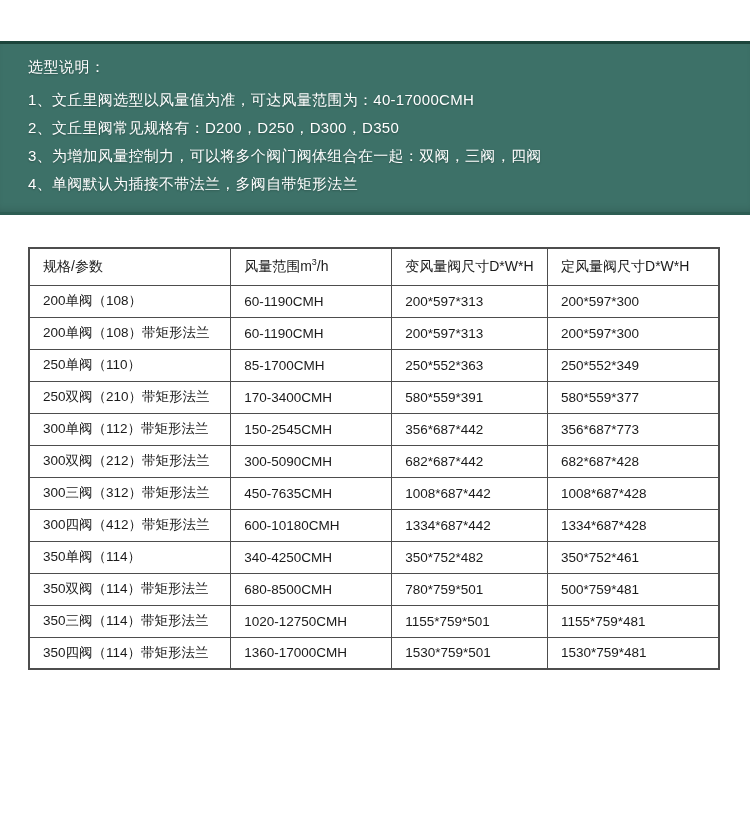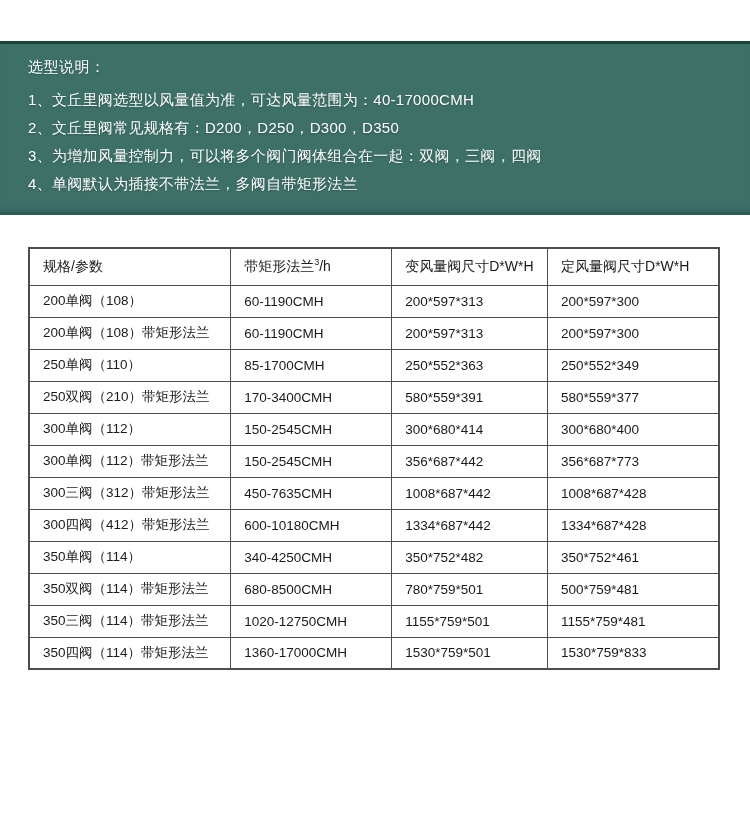--- a/index.html
+++ b/index.html
@@ -79,21 +79,21 @@
 <table class="spec-table">
   <colgroup>
     <col style="width:202px">
     <col style="width:162px">
     <col style="width:156px">
     <col style="width:172px">
   </colgroup>
   <thead>
     <tr>
       <th>规格/参数</th>
-      <th><span>带矩形法兰</span><sup>3</sup><span>/h</span></th>
+      <th><span>风量范围m</span><sup>3</sup><span>/h</span></th>
       <th>变风量阀尺寸D*W*H</th>
       <th>定风量阀尺寸D*W*H</th>
     </tr>
   </thead>
   <tbody>
       <tr>
         <td>200单阀（108）</td>
         <td>60-1190CMH</td>
         <td>200*597*313</td>
         <td>200*597*300</td>
@@ -110,30 +110,30 @@
         <td>250*552*363</td>
         <td>250*552*349</td>
       </tr>
       <tr>
         <td>250双阀（210）带矩形法兰</td>
         <td>170-3400CMH</td>
         <td>580*559*391</td>
         <td>580*559*377</td>
       </tr>
       <tr>
-        <td>300单阀（112）</td>
-        <td>150-2545CMH</td>
-        <td>300*680*414</td>
-        <td>300*680*400</td>
-      </tr>
-      <tr>
         <td>300单阀（112）带矩形法兰</td>
         <td>150-2545CMH</td>
         <td>356*687*442</td>
         <td>356*687*773</td>
+      </tr>
+      <tr>
+        <td>300双阀（212）带矩形法兰</td>
+        <td>300-5090CMH</td>
+        <td>682*687*442</td>
+        <td>682*687*428</td>
       </tr>
       <tr>
         <td>300三阀（312）带矩形法兰</td>
         <td>450-7635CMH</td>
         <td>1008*687*442</td>
         <td>1008*687*428</td>
       </tr>
       <tr>
         <td>300四阀（412）带矩形法兰</td>
         <td>600-10180CMH</td>
@@ -155,16 +155,16 @@
       <tr>
         <td>350三阀（114）带矩形法兰</td>
         <td>1020-12750CMH</td>
         <td>1155*759*501</td>
         <td>1155*759*481</td>
       </tr>
       <tr>
         <td>350四阀（114）带矩形法兰</td>
         <td>1360-17000CMH</td>
         <td>1530*759*501</td>
-        <td>1530*759*833</td>
+        <td>1530*759*481</td>
       </tr>
     </tbody>
 </table>
 
 </body></html>

